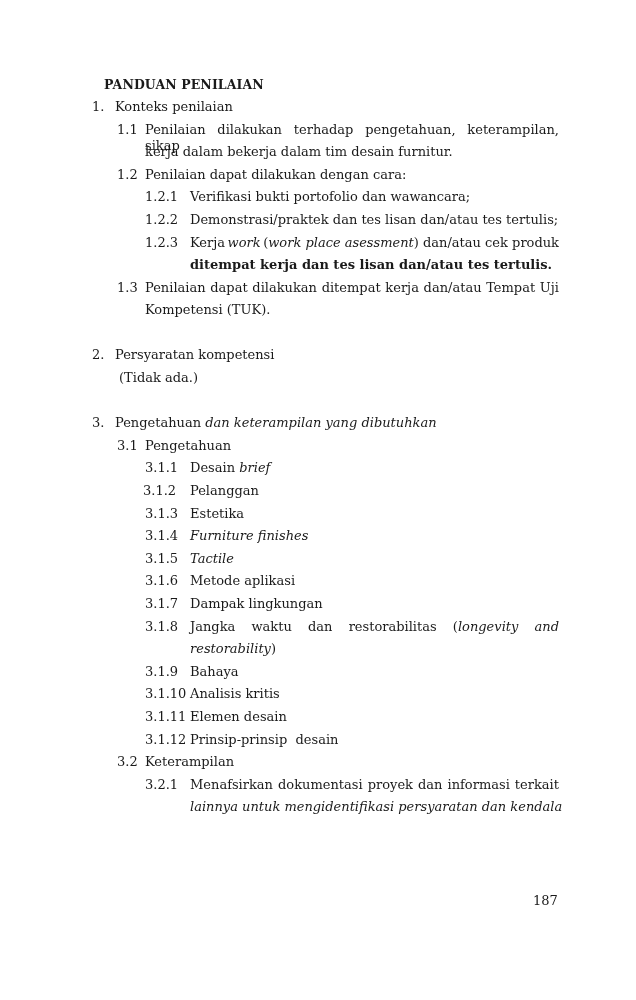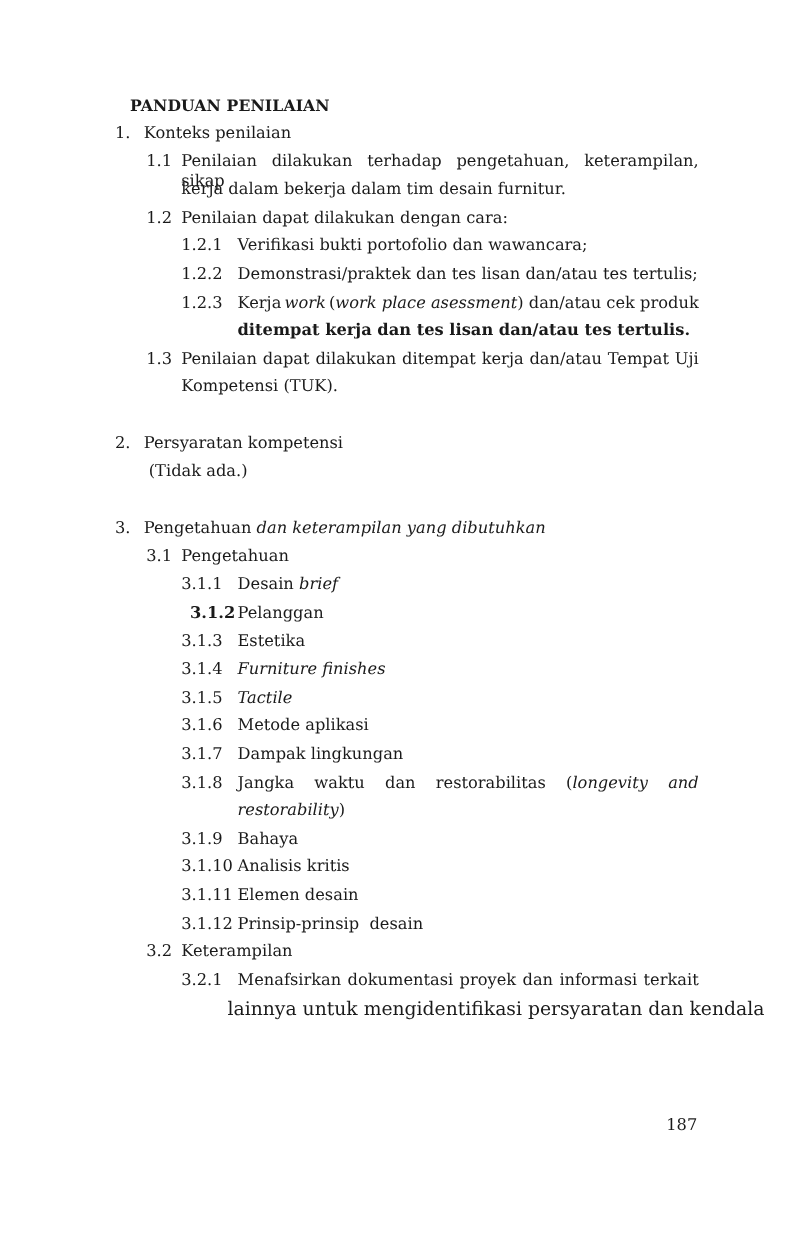--- a/index.html
+++ b/index.html
@@ -67,21 +67,21 @@
 
   <div class="ln" style="left:117px; top:438px;">3.1</div>
   <div class="ln" style="left:145px; top:438px;">Pengetahuan</div>
 
   <div class="ln" style="left:145px; top:460px;">3.1.1</div>
   <div class="ln" style="left:190px; top:460px;">
     <span>Desain</span>
     <em>brief</em>
   </div>
 
-  <div class="ln" style="left:152px; top:483px;font-weight:bold;">3.1.2</div>
+  <div class="ln" style="left:143px; top:483px;">3.1.2</div>
   <div class="ln" style="left:190px; top:483px;">Pelanggan</div>
 
   <div class="ln" style="left:145px; top:506px;">3.1.3</div>
   <div class="ln" style="left:190px; top:506px;">Estetika</div>
 
   <div class="ln" style="left:145px; top:528px;">3.1.4</div>
   <div class="ln" style="left:190px; top:528px;"><em>Furniture finishes</em></div>
 
   <div class="ln" style="left:145px; top:551px;">3.1.5</div>
   <div class="ln" style="left:190px; top:551px;"><em>Tactile</em></div>
@@ -113,16 +113,16 @@
   <div class="ln" style="left:190px; top:709px;">Elemen desain</div>
 
   <div class="ln" style="left:145px; top:732px;">3.1.12</div>
   <div class="ln" style="left:190px; top:732px; white-space:pre;">Prinsip-prinsip  desain</div>
 
   <div class="ln" style="left:117px; top:754px;">3.2</div>
   <div class="ln" style="left:145px; top:754px;">Keterampilan</div>
 
   <div class="ln" style="left:145px; top:777px;">3.2.1</div>
   <div class="ln just" style="left:190px; top:777px; width:369px;">Menafsirkan dokumentasi proyek dan informasi terkait</div>
-  <div class="ln" style="left:182px; top:799px; font-size:15px;">lainnya untuk mengidentifikasi persyaratan dan kendala</div>
+  <div class="ln" style="left:190px; top:799px; font-size:13px;font-style:italic;">lainnya untuk mengidentifikasi persyaratan dan kendala</div>
 
   <div class="pnum" style="left:533px; top:893px;">187</div>
 </div>
 
 </body></html>

